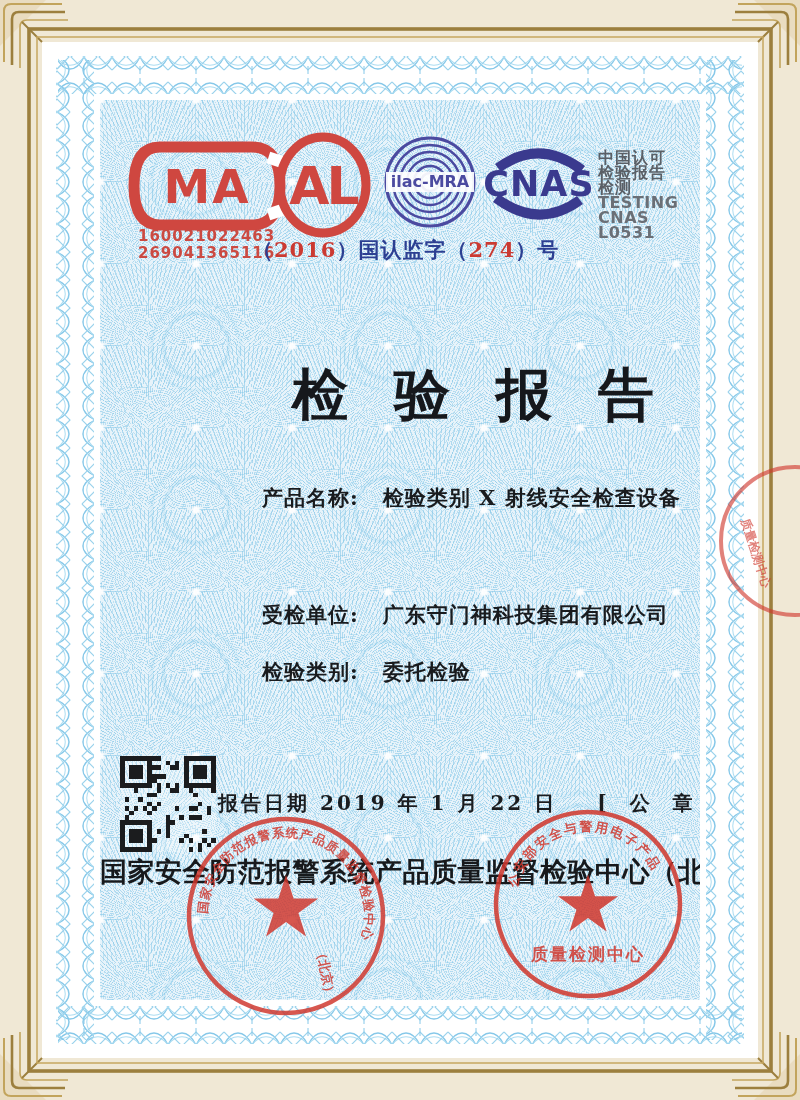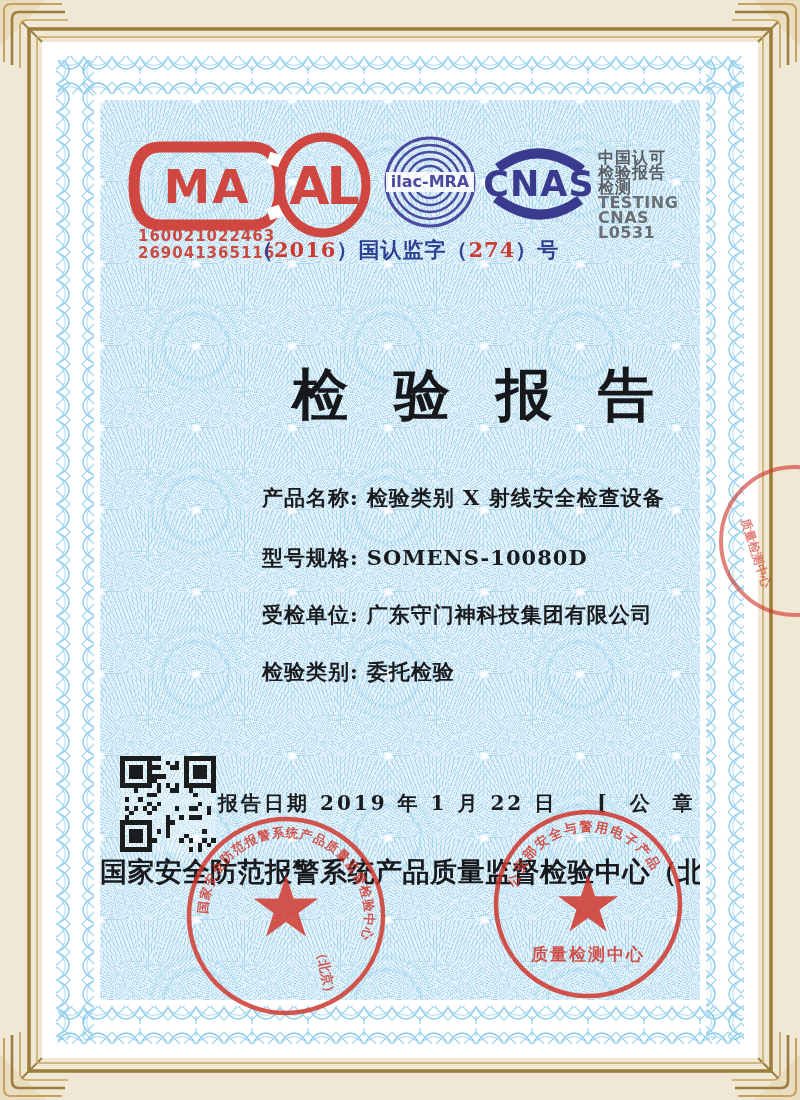--- a/index.html
+++ b/index.html
@@ -37,21 +37,21 @@
   .acc-approval .red{color:#cb3a32;}
 
   .report-no{position:absolute;left:416px;top:168px;font-size:17px;color:#15181c;letter-spacing:1.5px;}
 
   
   .title{position:absolute;left:0;right:0;top:258px;text-align:right;
     font-size:56px;font-weight:bold;color:#16181c;letter-spacing:46px;padding-left:46px;white-space:nowrap;}
 
   
   .field{position:absolute;left:162px;white-space:nowrap;font-size:21px;font-weight:600;color:#191b1e;letter-spacing:1px;}
-  .field .lab{margin-right:8px;}
+  .field .lab{margin-right:24px;}
   .f1{top:384px;} .f2{top:444px;} .f3{top:501px;} .f4{top:558px;}
 
   
   .qr{position:absolute;left:20px;top:656px;width:96px;height:96px;
     display:grid;grid-template-columns:repeat(21,1fr);grid-template-rows:repeat(21,1fr);
     background:rgba(255,255,255,.25);}
   .qr i{display:block;}
   .qm{background:#1b1c1e;} .qw{background:transparent;}
 
   
@@ -163,23 +163,20 @@
     <div class="acc-approval">
       <span>（</span><span class="red">2016</span><span>）国认监字（</span><span class="red">274</span><span>）号</span>
     </div>
 
 
     <div class="title">检验报告</div>
 
     <div class="field f1">
       <span class="lab">产品名称:</span><span>检验类别 X 射线安全检查设备</span>
     </div>
-    <div class="field f2">
-      <span class="lab">型号规格:</span><span>SOMENS-10080D</span>
-    </div>
     <div class="field f4">
       <span class="lab">检验类别:</span><span>委托检验</span>
     </div>
     <div class="field f3">
       <span class="lab">受检单位:</span><span>广东守门神科技集团有限公司</span>
     </div>
 
     <div class="qr">
         <i class="qm"></i>
         <i class="qm"></i>

